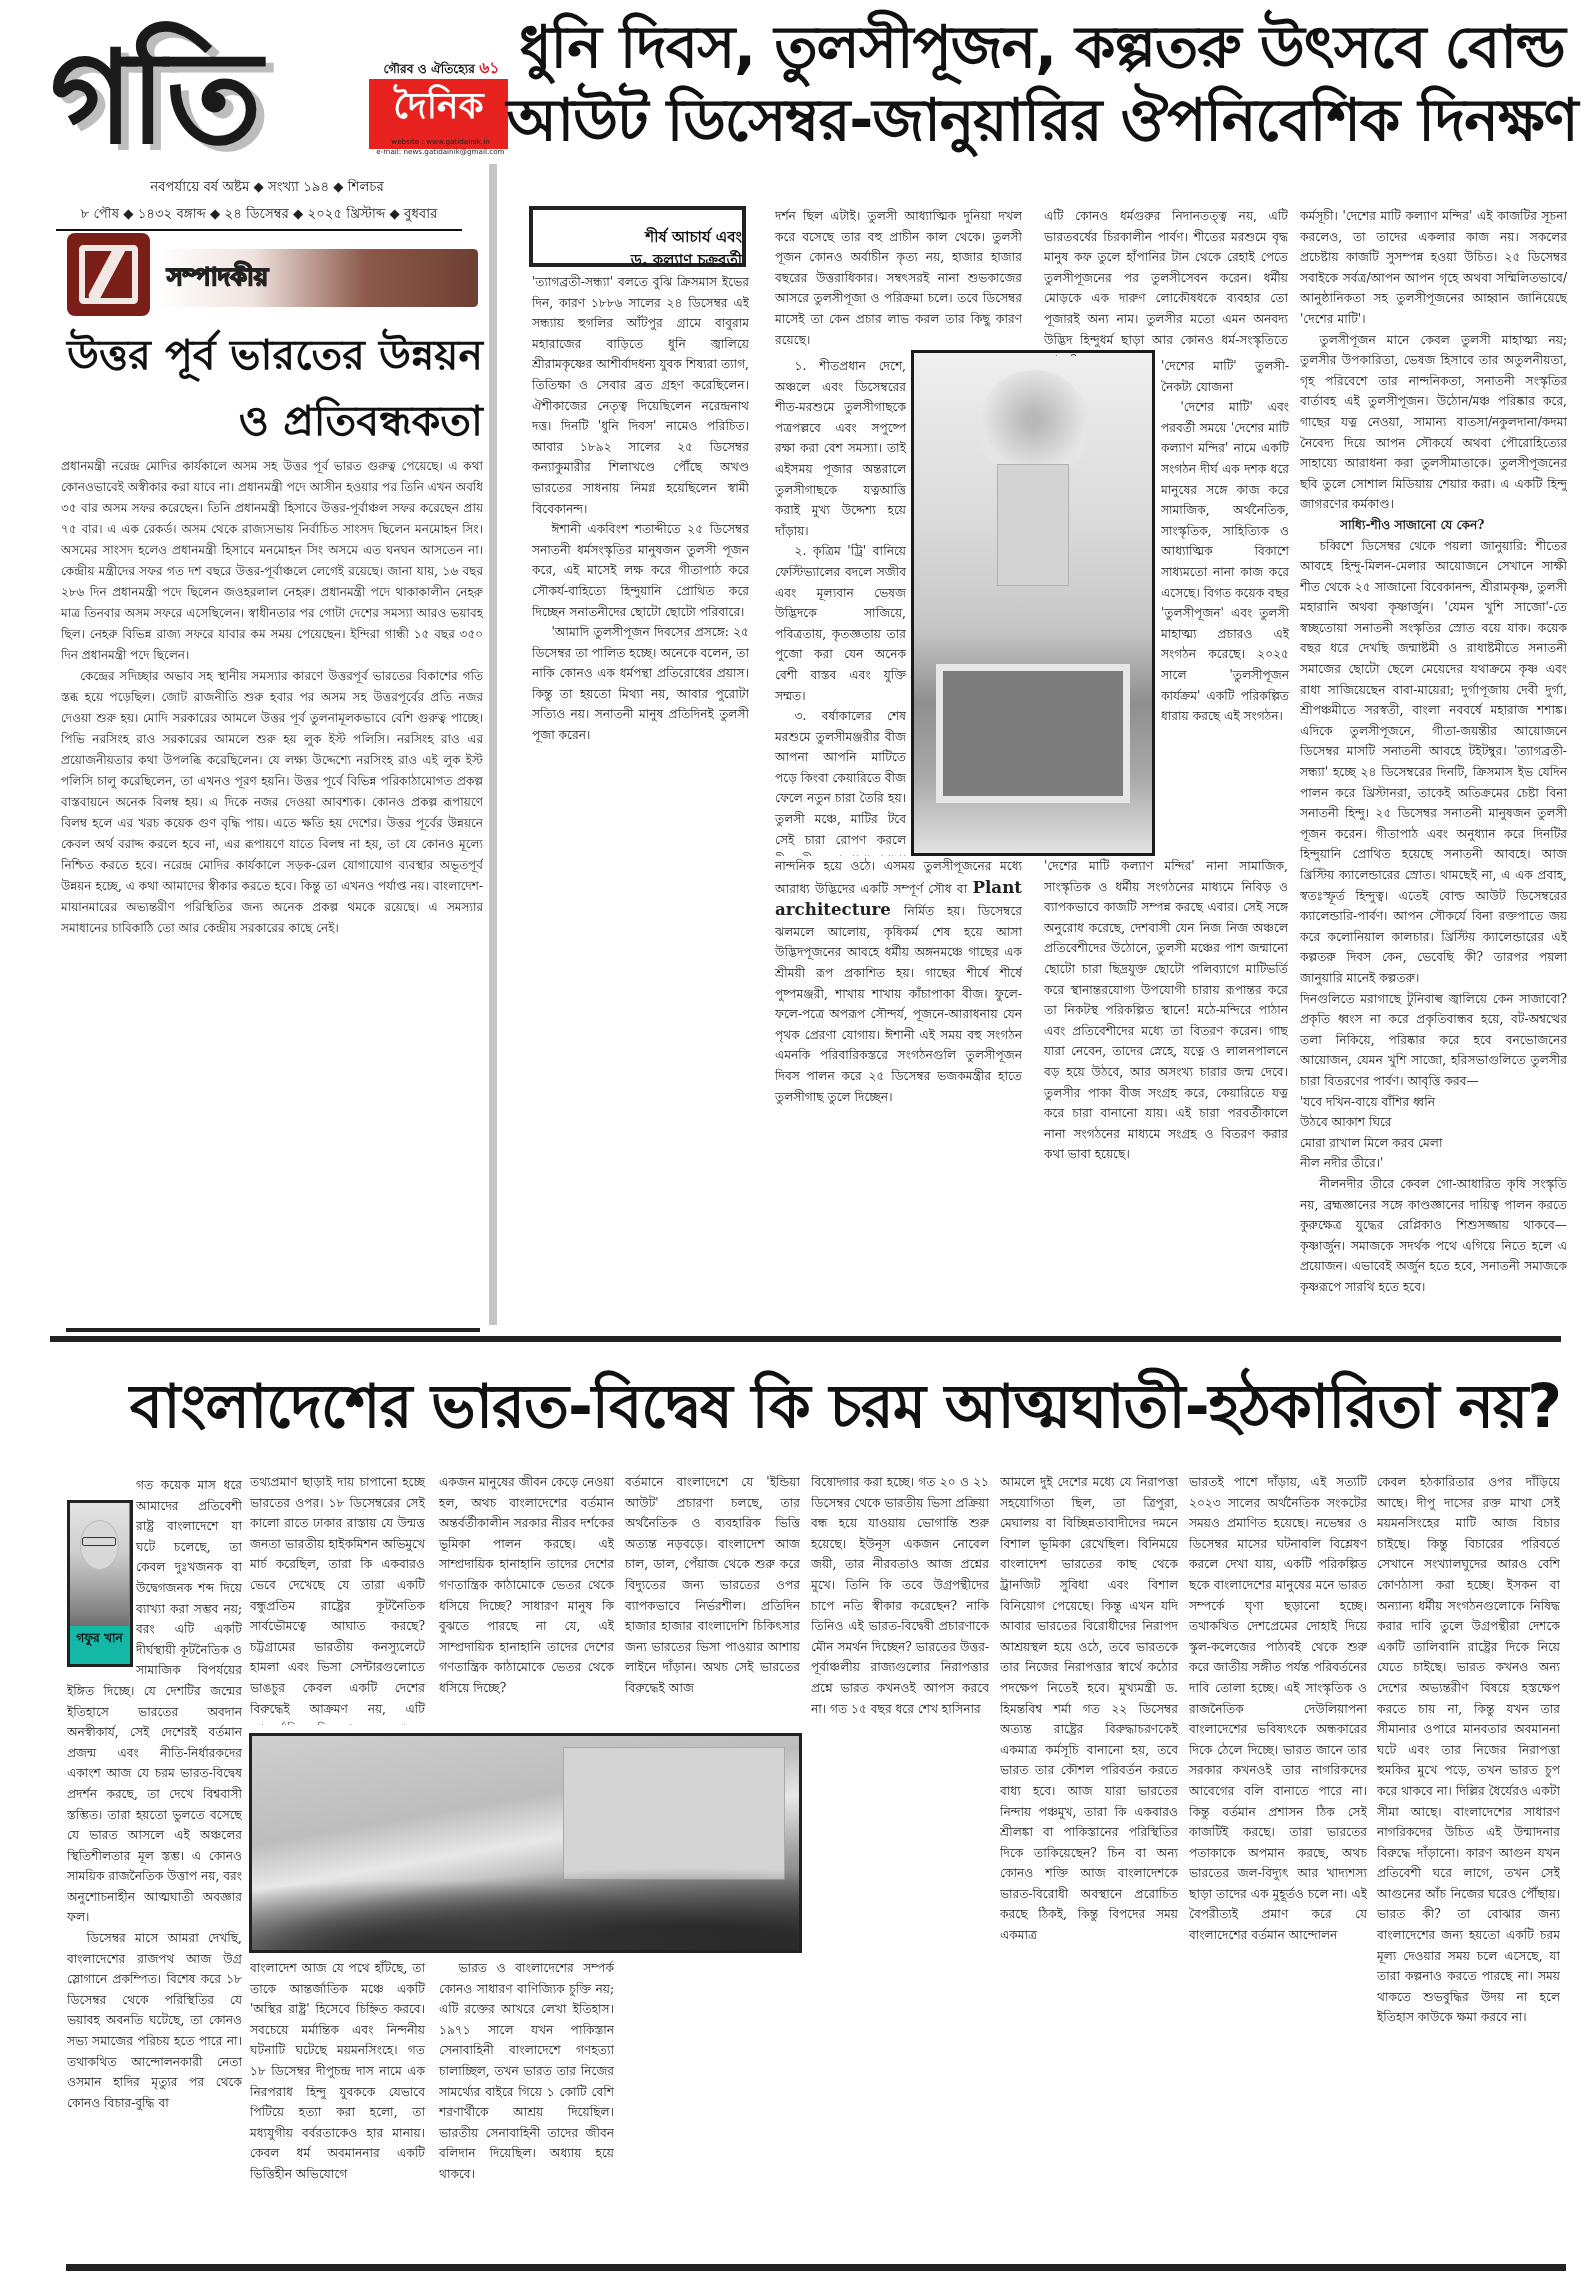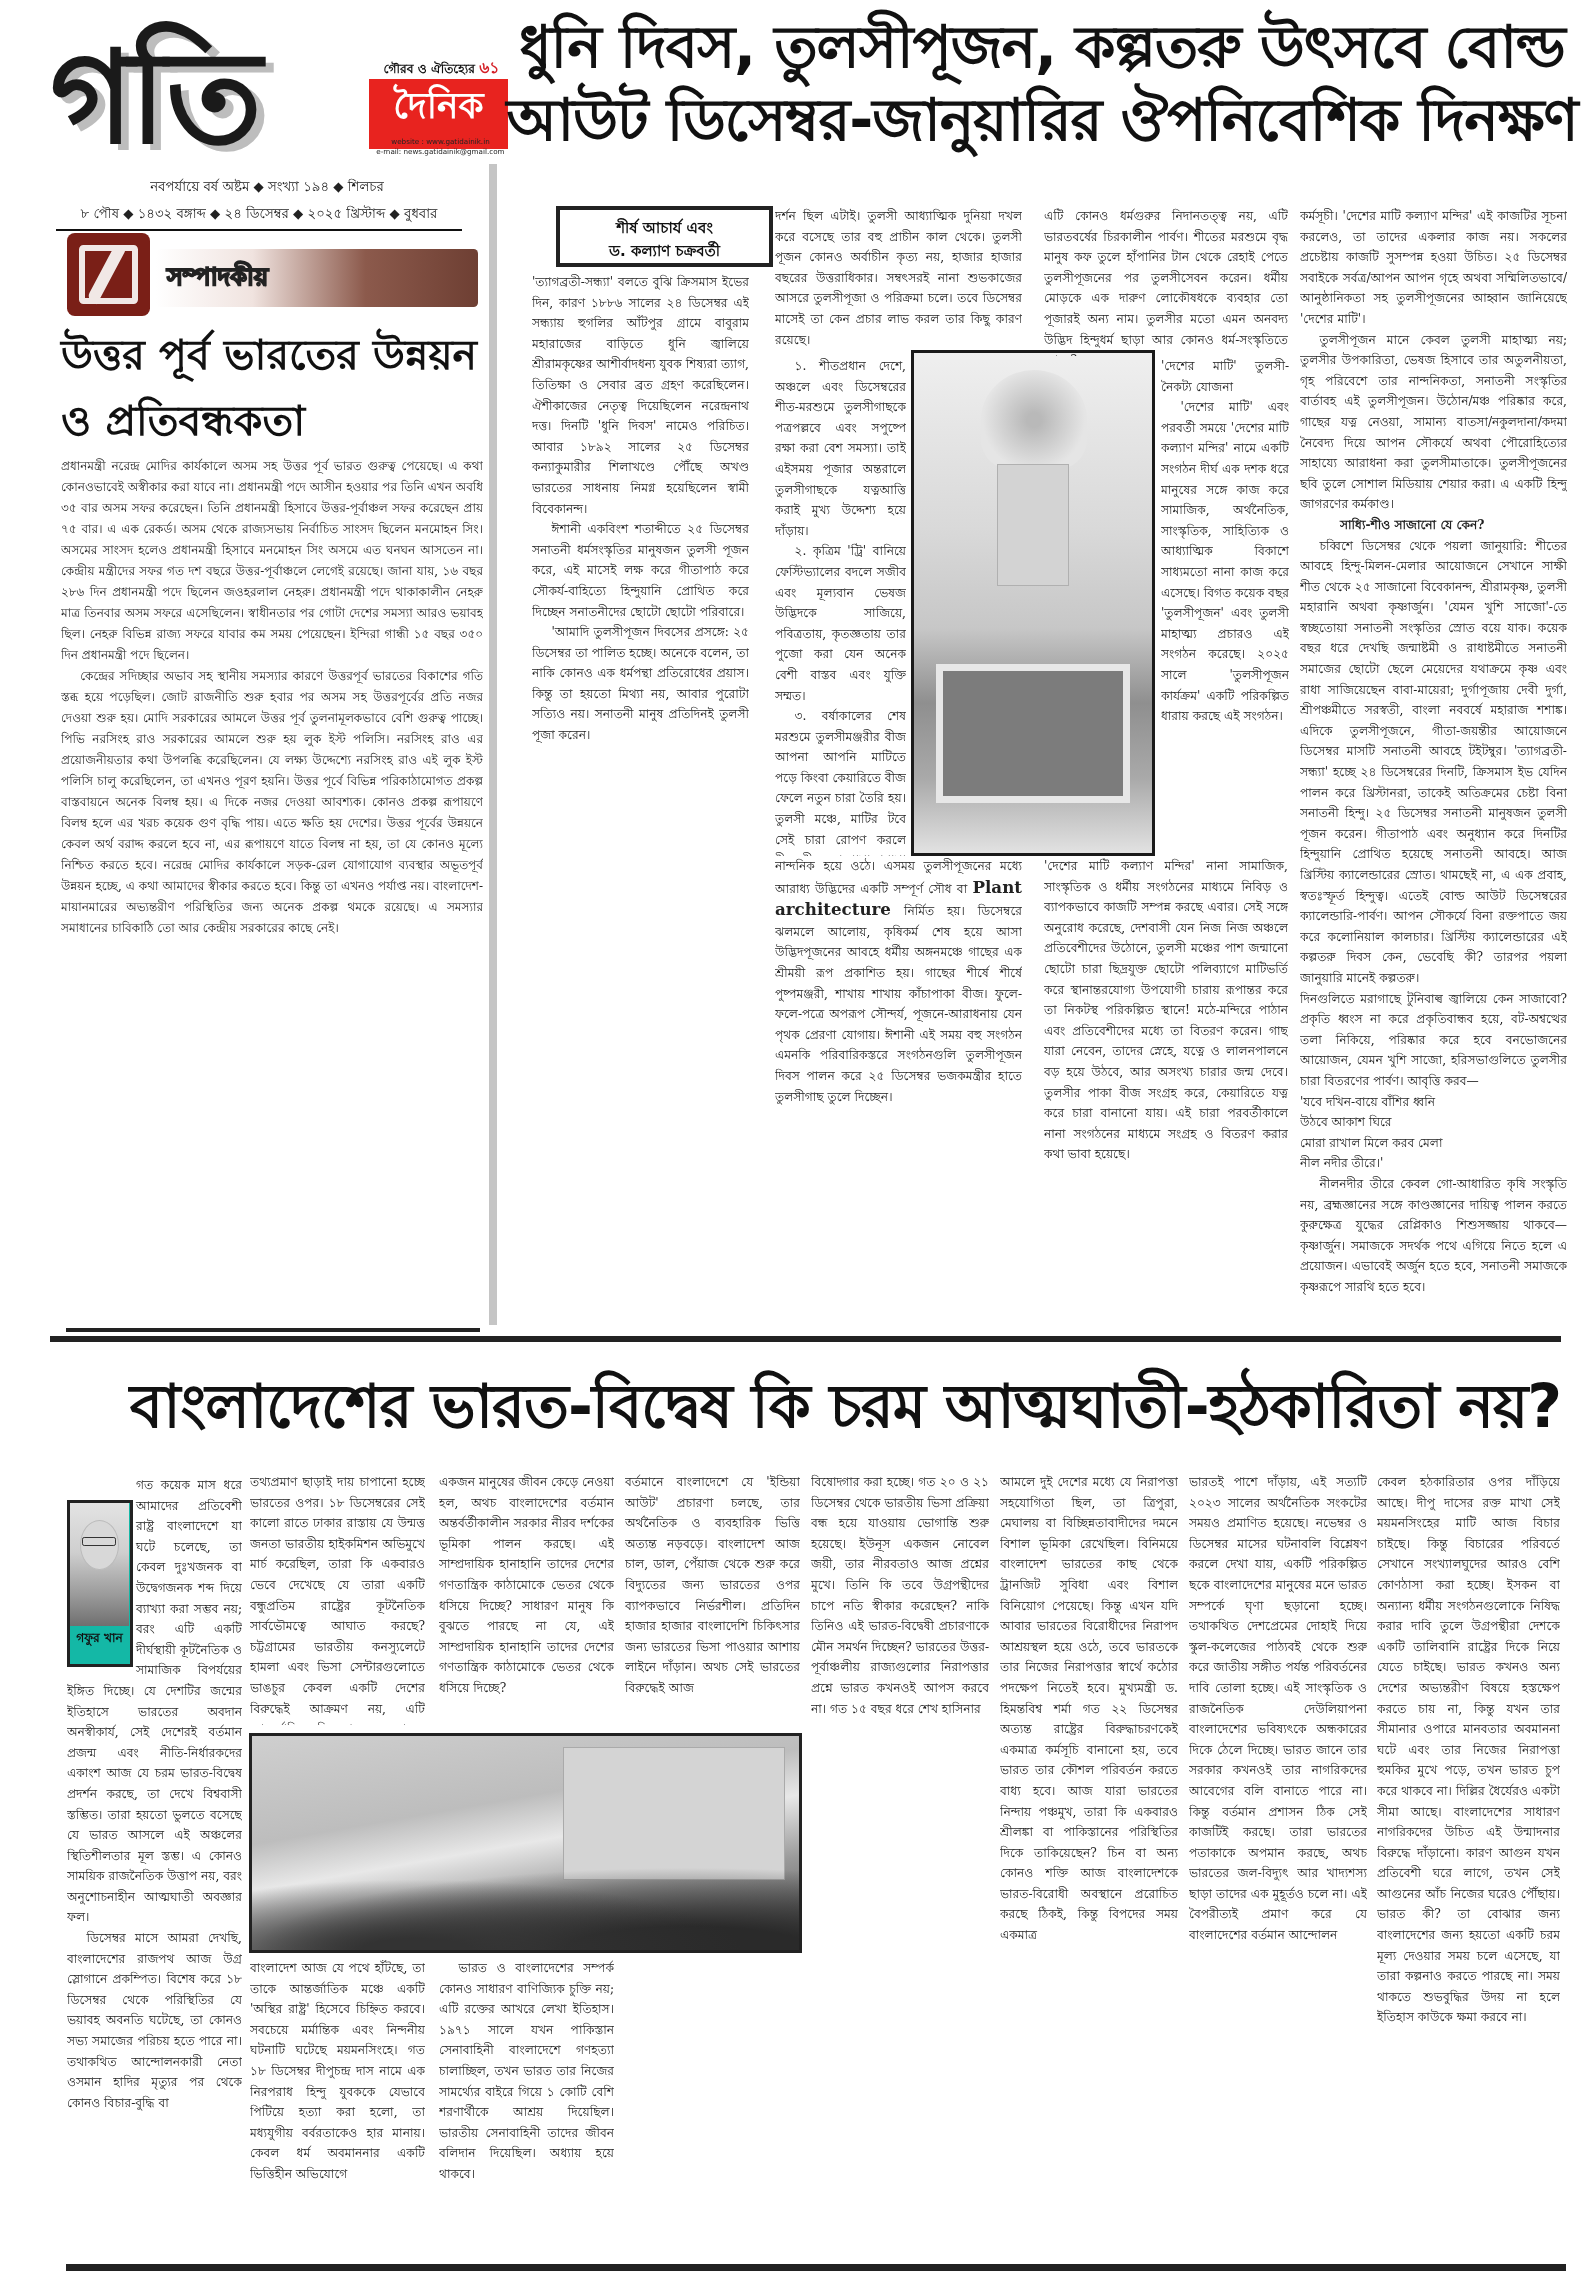--- a/index.html
+++ b/index.html
@@ -23,26 +23,26 @@
   .vbar { left: 489px; top: 164px; width: 7.8px; height: 1161px; background: #c5c5c5; }
 
   .main-head { left: 506px; top: 11px; width: 1072px; height: 167px; font-family: "DejaVu Sans", sans-serif; font-weight: bold; font-size: 58px; line-height: 73px; color: #111; text-align: center; letter-spacing: -1.1px; }
 
   
   .ed-icon { left: 67px; top: 233px; width: 83px; height: 83px; background: #7a1f17; border-radius: 7.8px; }
   .ed-icon .inner { position: absolute; left: 12.2px; top: 12.2px; width: 59px; height: 59px; border: 6.7px solid #f1e8e6; border-radius: 4.4px; }
   .ed-icon .pen { position: absolute; left: 33px; top: 11px; width: 12.2px; height: 61px; background: #f1e8e6; transform: rotate(28deg); border-radius: 2.2px 2.2px 0 6.7px; }
   .ed-band { left: 156px; top: 249px; width: 322px; height: 58px; border-radius: 4.4px; background: linear-gradient(90deg, #ffffff 0%, #f0e3df 30%, #8c5a4c 65%, #6e3f33 100%); }
   .ed-band span { position: absolute; left: 11px; top: 2.2px; font-size: 24px; font-weight: bold; color: #fff; -webkit-text-stroke: 1.7px #222; line-height: 53px; }
-  .ed-title { left: 61px; top: 322px; width: 422px; font-size: 41px; font-weight: bold; line-height: 66px; text-align: left; color: #111; }
+  .ed-title { left: 61px; top: 322px; width: 422px; font-size: 41px; font-weight: bold; line-height: 66px; text-align: right; color: #111; }
   .ed-body { left: 61px; top: 456px; width: 422px; height: 864px; font-size: 12px; line-height: 21px; }
   .ed-rule { left: 66px; top: 1328px; width: 414px; height: 4.4px; background: #222; }
 
   
-  .byline { left: 556px; top: 206px; width: 217px; height: 61px; border: 4.4px solid #222; background: #fff; font-size: 15px; font-weight: bold; text-align: center; line-height: 23px; padding-top: 7px; }
+  .byline { left: 529px; top: 206px; width: 217px; height: 61px; border: 4.4px solid #222; background: #fff; font-size: 15px; font-weight: bold; text-align: right; line-height: 23px; padding-top: 16px; }
   .tulsi-c1 { left: 532px; top: 272px; width: 217px; height: 1050px; }
   .tulsi-c2 { left: 775px; top: 206px; width: 247px; height: 150px; }
   .tulsi-c2b { left: 775px; top: 356px; width: 131px; height: 500px; }
   .tulsi-c2c { left: 775px; top: 856px; width: 247px; height: 467px; }
   .photo1 { left: 911px; top: 350px; width: 244px; height: 506px; border: 3.3px solid #1a1a1a; background: linear-gradient(180deg, #efefef 0%, #d9d9d9 35%, #c7c7c7 55%, #8f8f8f 70%, #a9a9a9 85%, #e2e2e2 100%); overflow: hidden; }
   .photo1 .plant { position: absolute; left: 67px; top: 16.7px; width: 106px; height: 100px; border-radius: 50% 50% 30% 30%; background: radial-gradient(circle, #b9b9b9 10%, #e5e5e5 70%); }
   .photo1 .pillar { position: absolute; left: 83px; top: 111px; width: 72px; height: 122px; background: #d3d3d3; border: 1.1px solid #b0b0b0; }
   .photo1 .rangoli { position: absolute; left: 22px; top: 311px; width: 194px; height: 139px; background: #7c7c7c; border: 7.8px solid #e7e7e7; }
   .tulsi-c3 { left: 1044px; top: 206px; width: 244px; height: 150px; }
   .tulsi-c3b { left: 1161px; top: 356px; width: 128px; height: 500px; }

